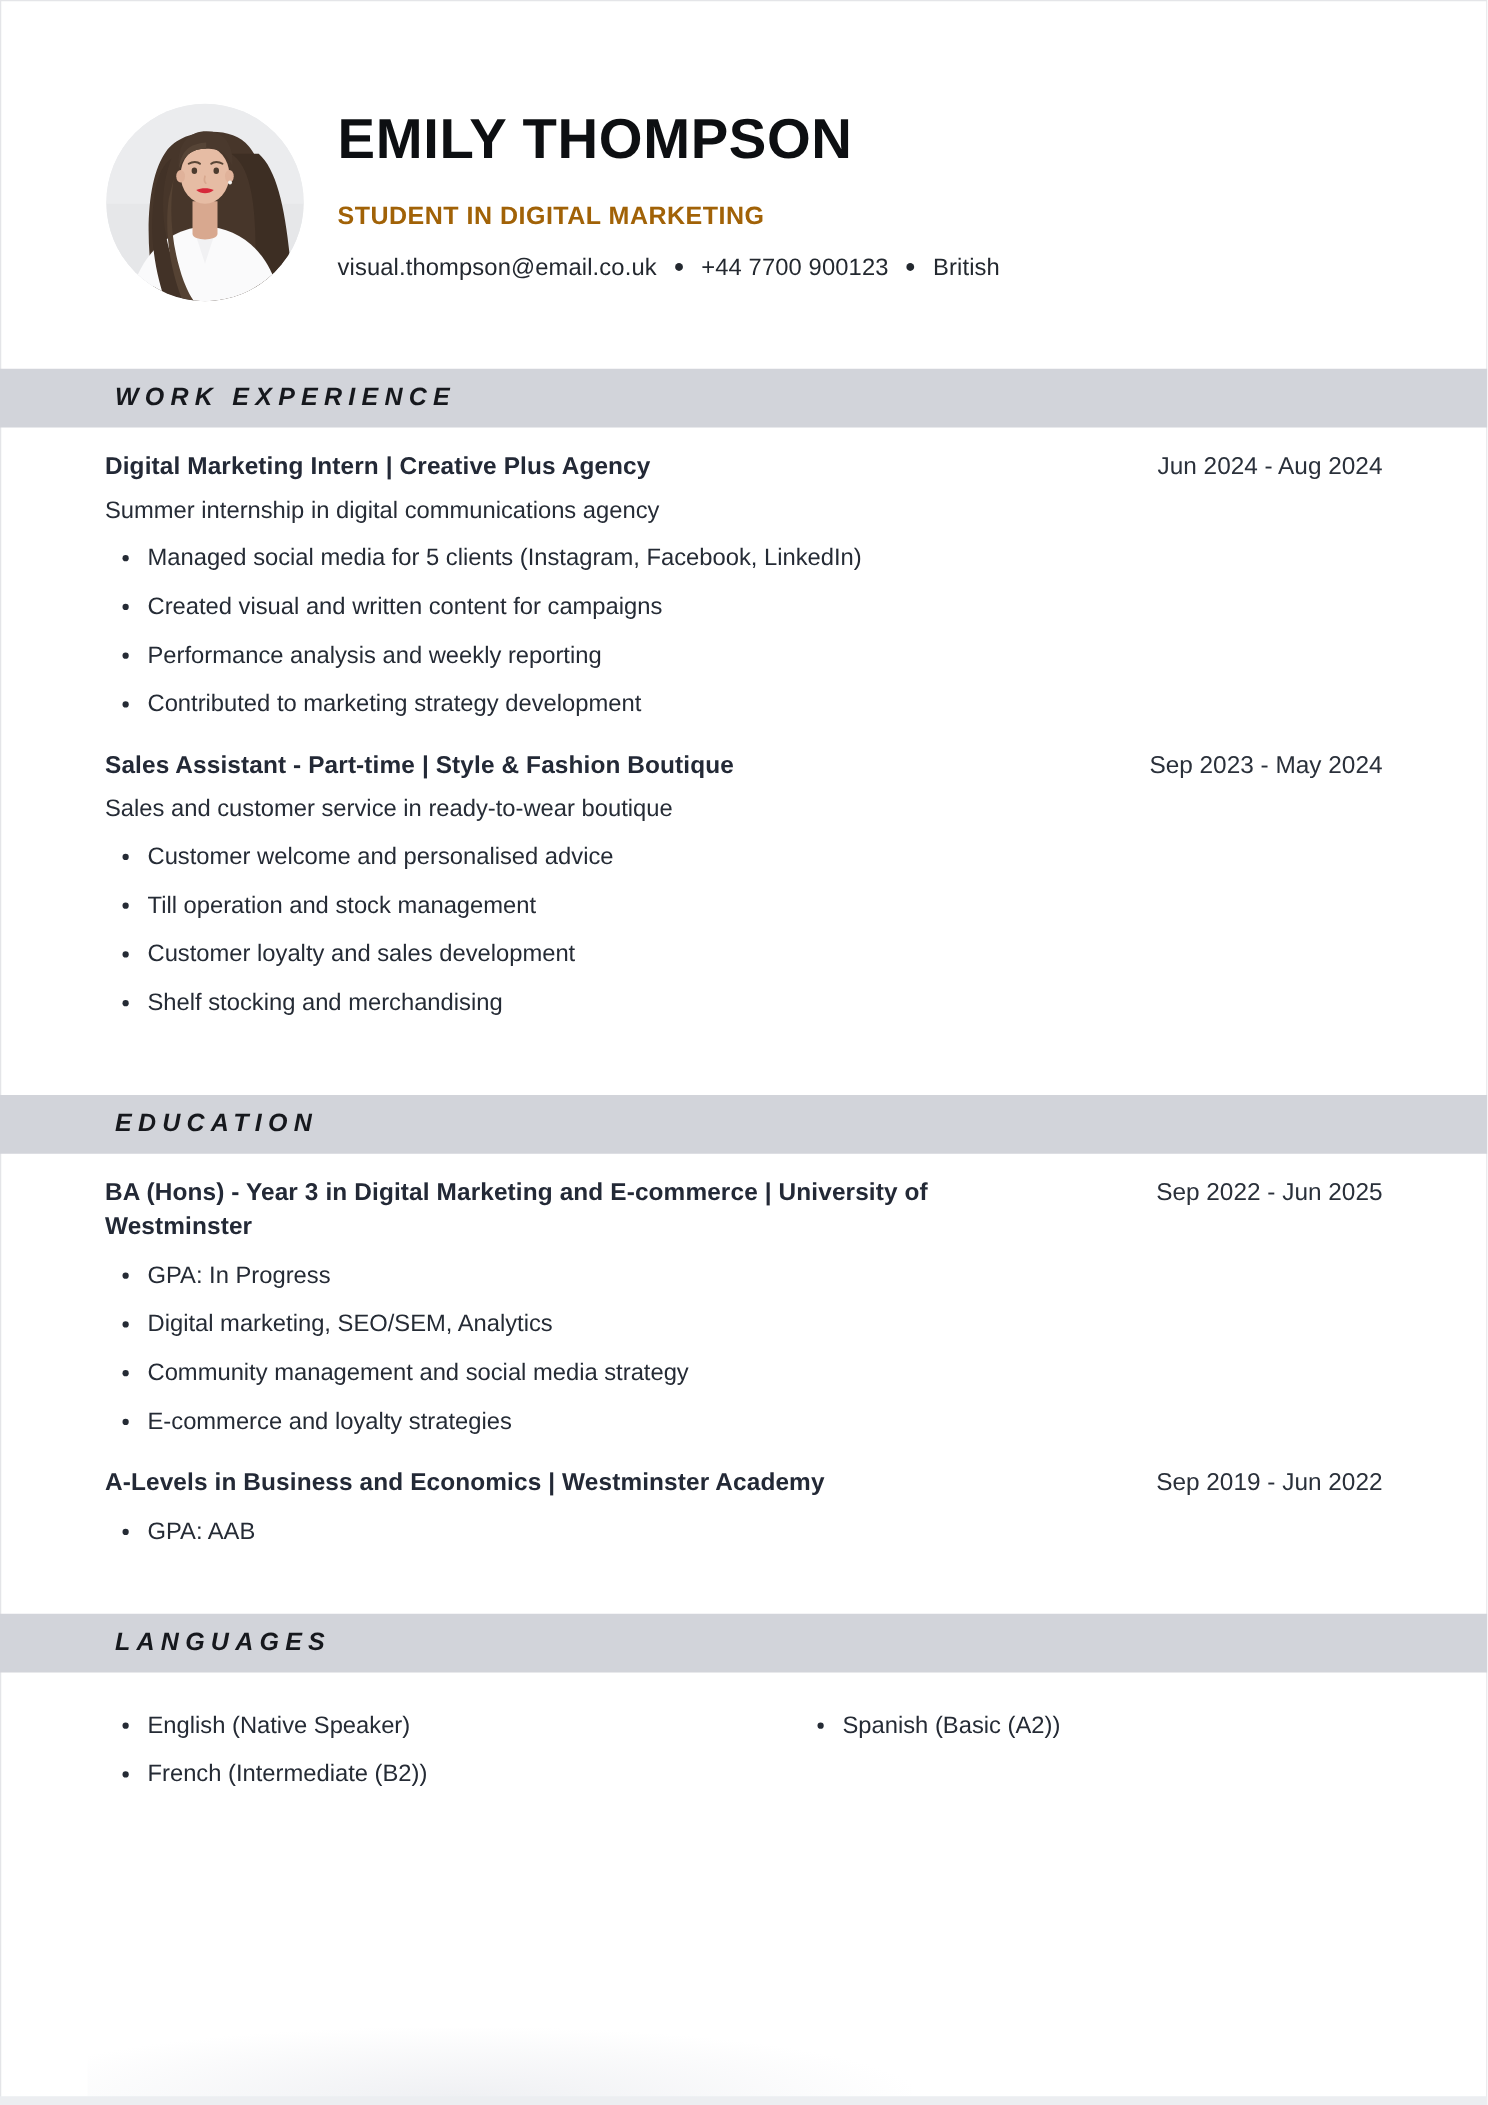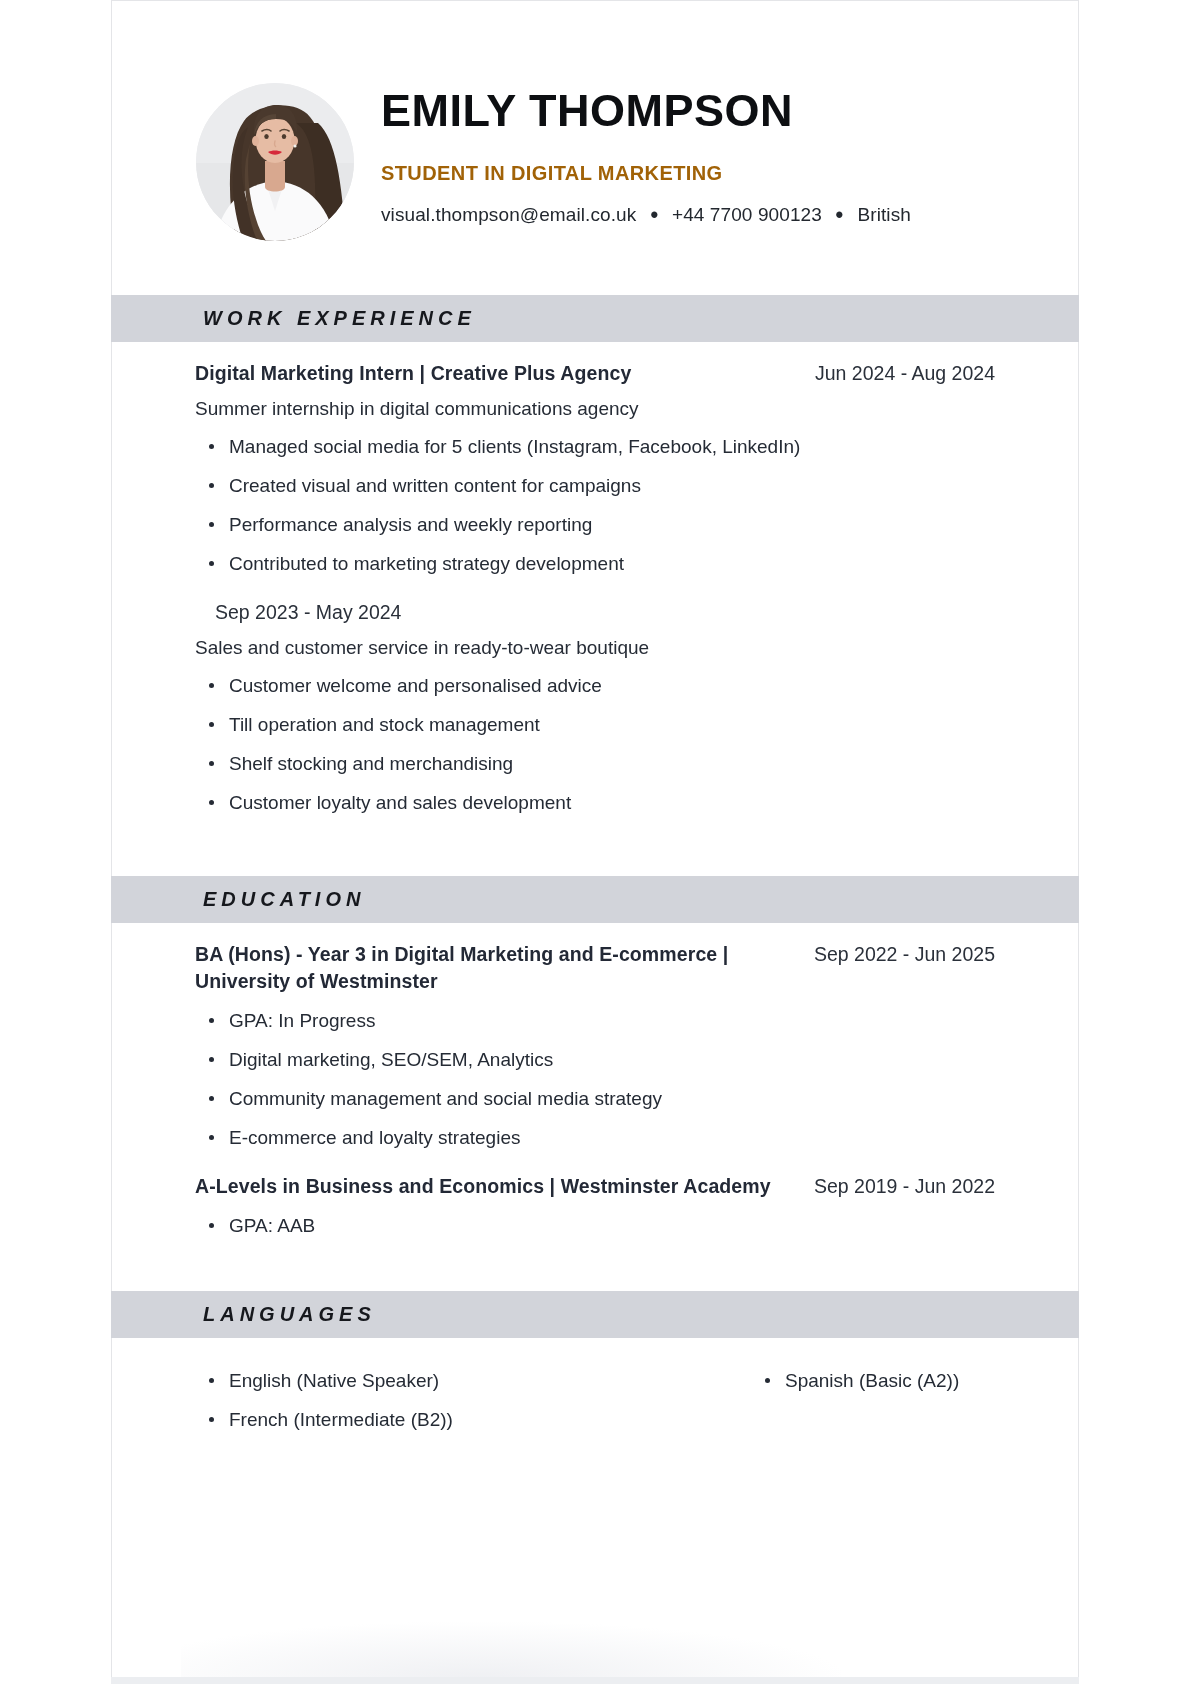--- a/index.html
+++ b/index.html
@@ -1,18 +1,18 @@
 <!DOCTYPE html>
 <html><head>
 <meta charset="utf-8">
 <style>
   html,body { margin:0; padding:0; background:#ffffff; }
   .page {
     position: relative;
-    width: 968px;
+    width: 1190px;
     height: 1684px;
     margin: 0 auto;
     background: #ffffff;
     box-shadow: inset 0 0 0 1px #e4e5e8;
     overflow: hidden;
     font-family: "Liberation Sans", "DejaVu Sans", sans-serif;
     color: #23272f;
   }
 
   
@@ -187,28 +187,29 @@
         <ul class="bullets">
           <li>Managed social media for 5 clients (Instagram, Facebook, LinkedIn)</li>
           <li>Created visual and written content for campaigns</li>
           <li>Performance analysis and weekly reporting</li>
           <li>Contributed to marketing strategy development</li>
         </ul>
       </article>
 
       <article class="entry">
         <div class="entry-head">
+          <h3 class="entry-title">Sales Assistant - Part-time | Style &amp; Fashion Boutique</h3>
           <span class="entry-dates">Sep 2023 - May 2024</span>
         </div>
         <p class="entry-summary">Sales and customer service in ready-to-wear boutique</p>
         <ul class="bullets">
           <li>Customer welcome and personalised advice</li>
           <li>Till operation and stock management</li>
+          <li>Customer loyalty and sales development</li>
           <li>Shelf stocking and merchandising</li>
-          <li>Customer loyalty and sales development</li>
         </ul>
       </article>
 
     </div>
   </section>
 
   <section class="section">
     <div class="band">
       <h2>EDUCATION</h2>
     </div>

